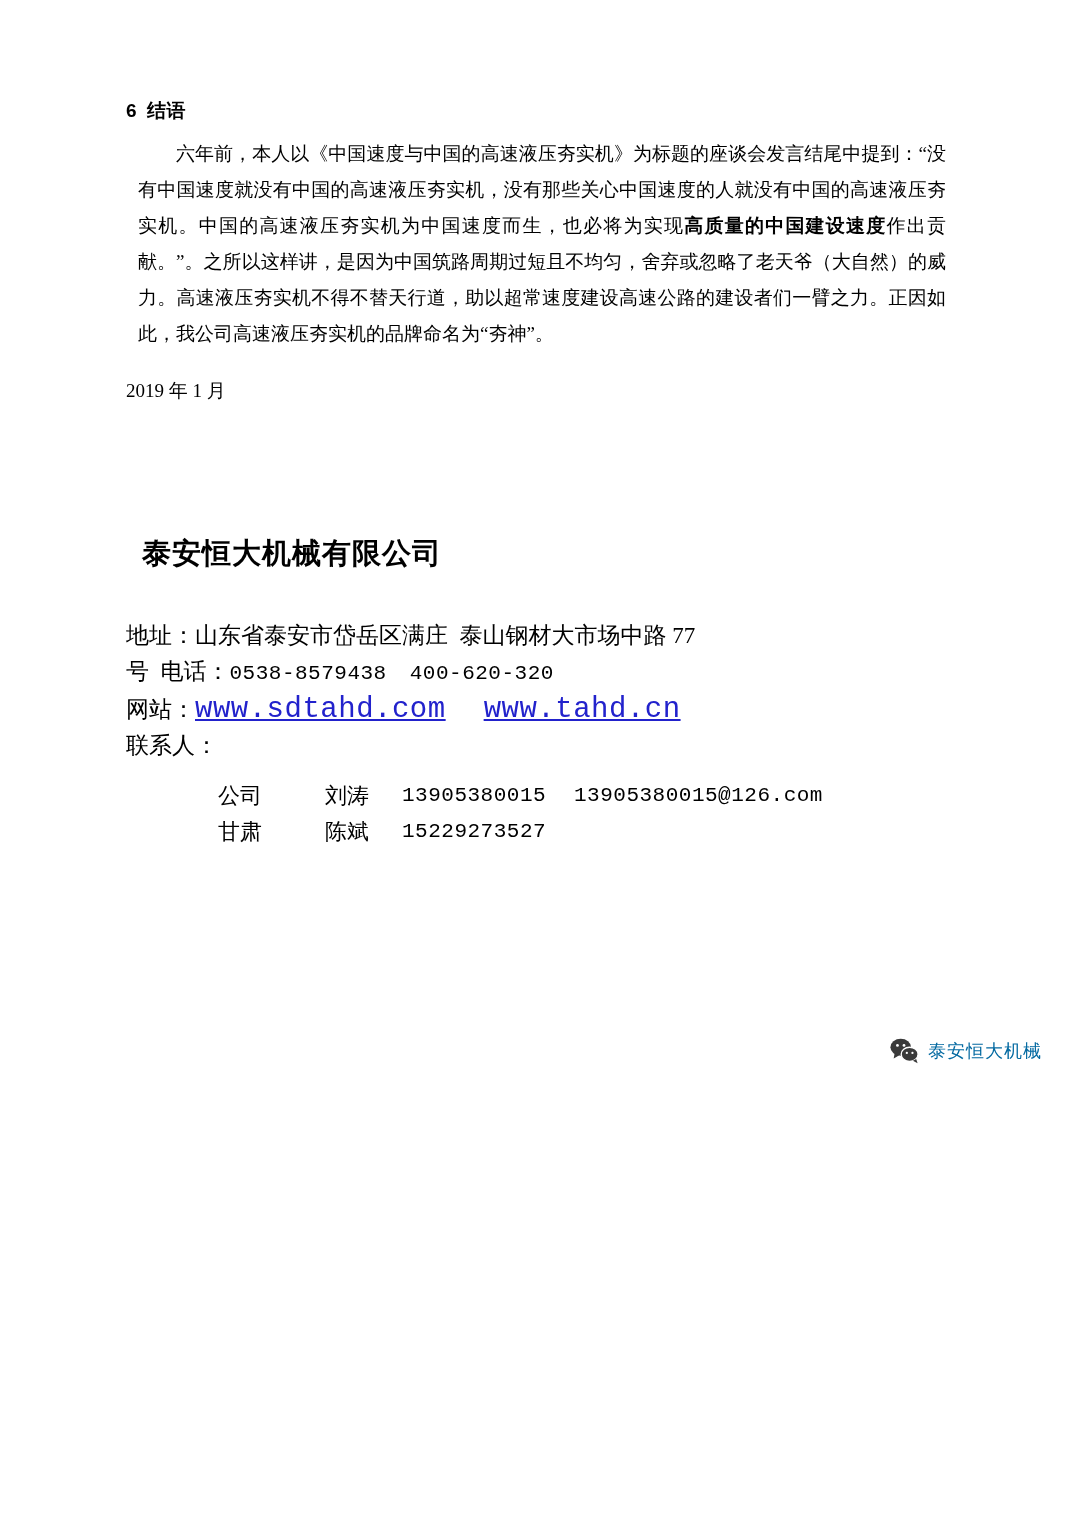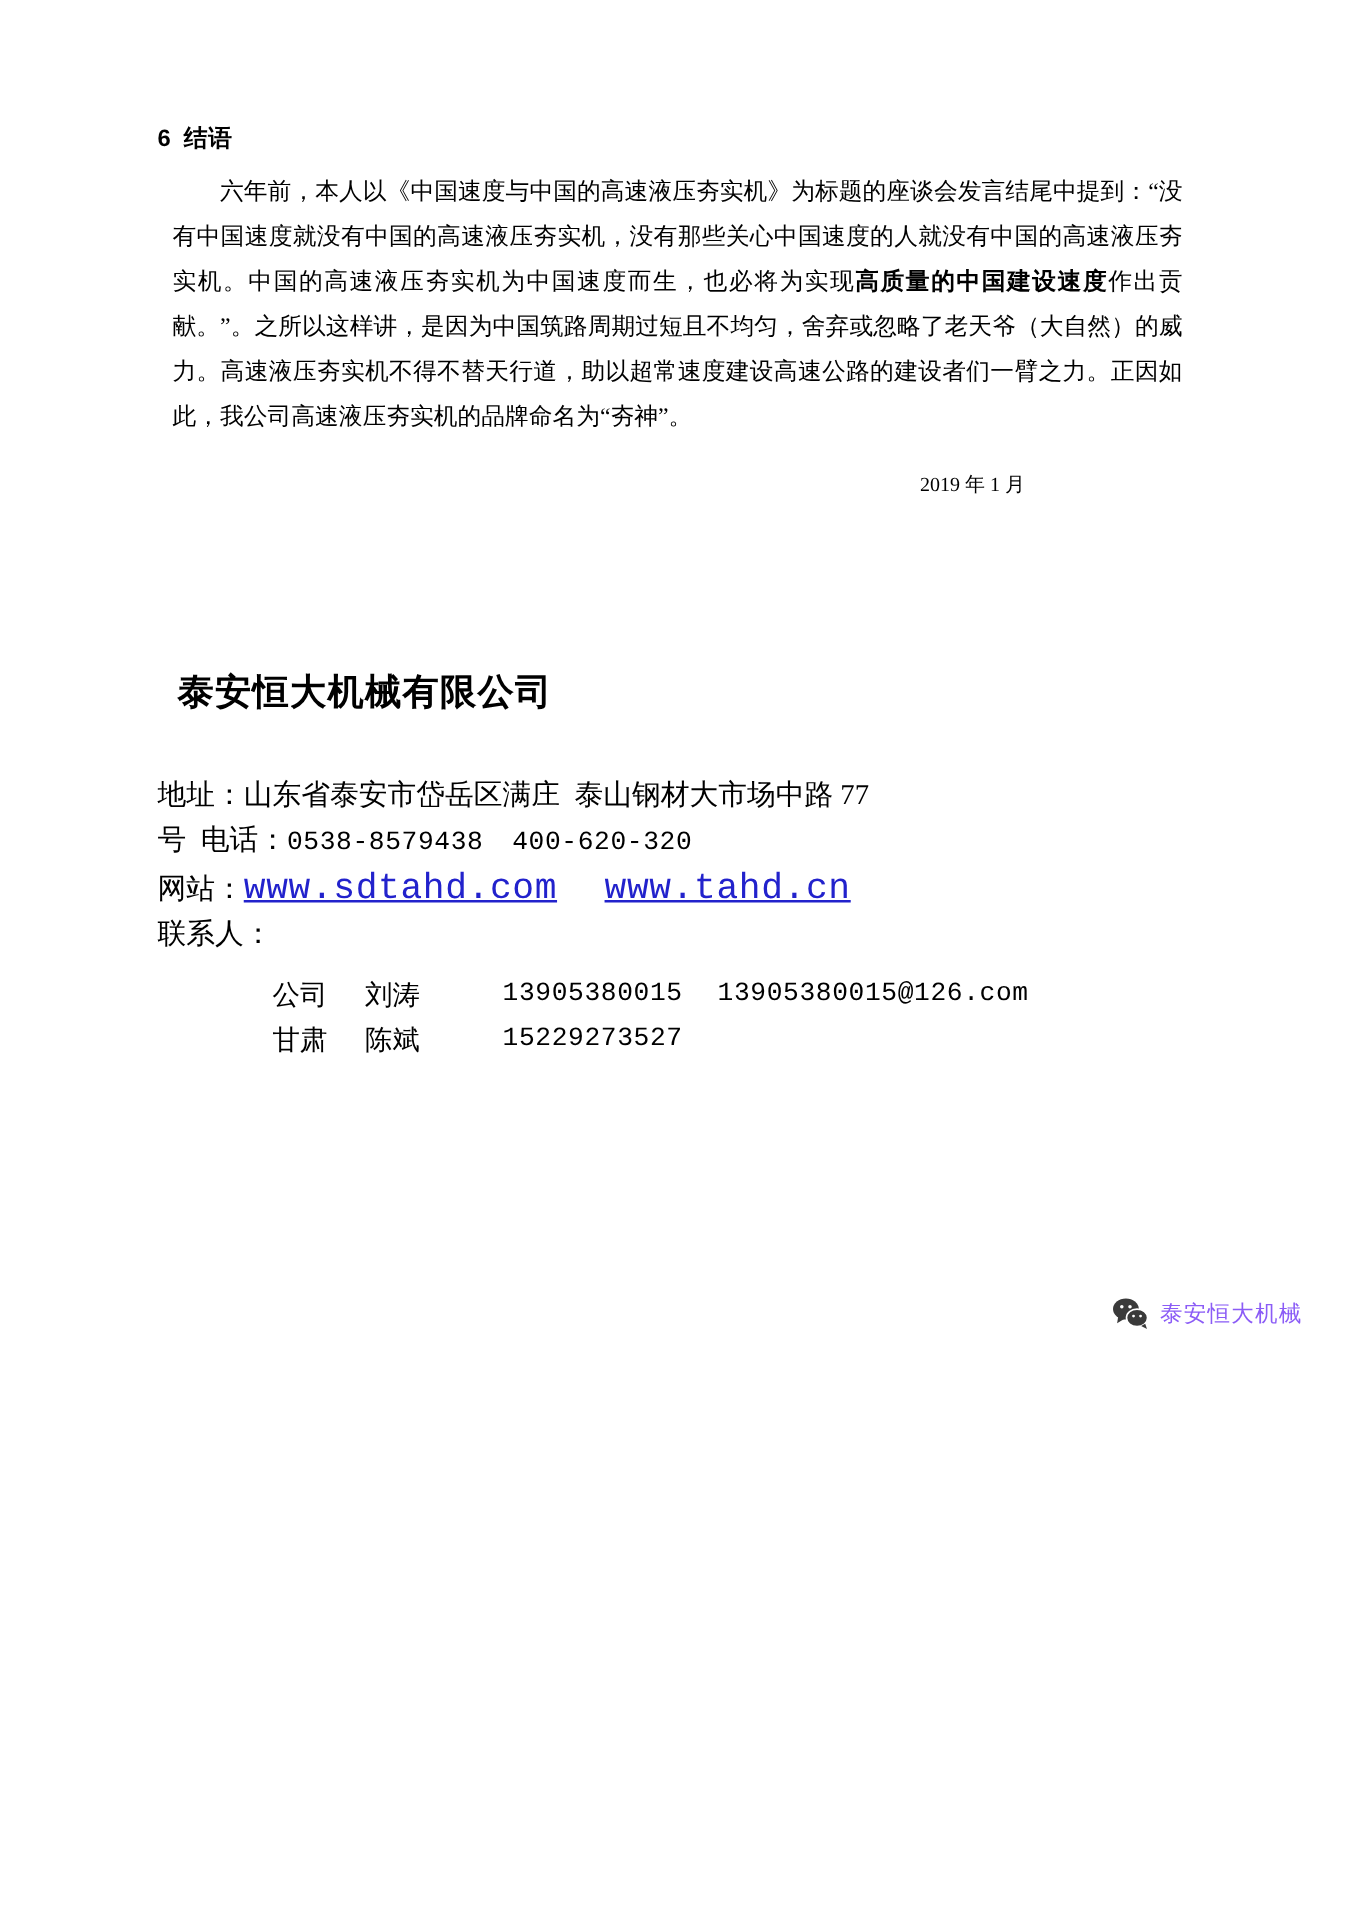--- a/index.html
+++ b/index.html
@@ -45,22 +45,22 @@
     text-justify: inter-ideograph;
     text-indent: 2em;
     margin: 12px;
     word-break: break-all;
   }
   .body-para b {
     font-weight: bold;
   }
   .date-line {
     margin-top: 26px;
-    font-size: 16px;
-    text-align: right;
+    font-size: 19px;
+    text-align: left;
     padding-right: 138px;
   }
   .company-block {
     position: absolute;
     left: 126px;
     top: 518px;
     width: 840px;
   }
   .company-name {
     font-family: "Liberation Sans", sans-serif;
@@ -100,20 +100,21 @@
     line-height: 36px;
   }
   .person-row {
     display: flex;
   }
   .person-region {
     width: 74px;
   }
   .person-name {
     width: 110px;
+    text-align: center;
   }
   .person-phone {
     width: 172px;
     font-family: "Liberation Mono", monospace;
     font-size: 21px;
     letter-spacing: 0.5px;
   }
   .person-email {
     font-family: "Liberation Mono", monospace;
     font-size: 21px;
@@ -128,21 +129,21 @@
     gap: 9px;
   }
   .wechat-icon {
     width: 30px;
     height: 30px;
     flex: 0 0 auto;
   }
   .footer-text {
     font-family: "Liberation Sans", sans-serif;
     font-size: 18px;
-    color: #8b5cf6;
+    color: #0369a1;
     letter-spacing: 1px;
   }
 </style>
 </head>
 <body>
 
 <div class="page">
 
   <div class="content">
 

